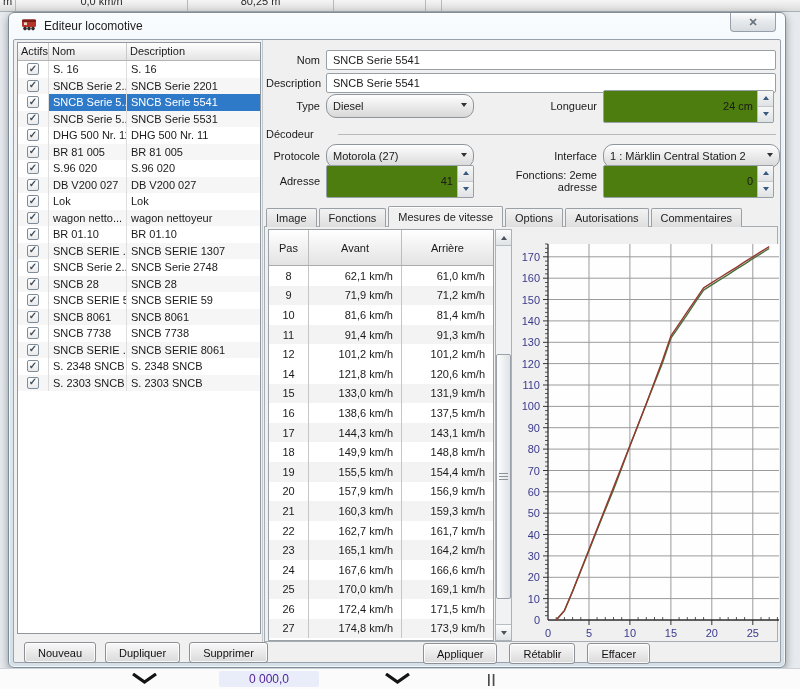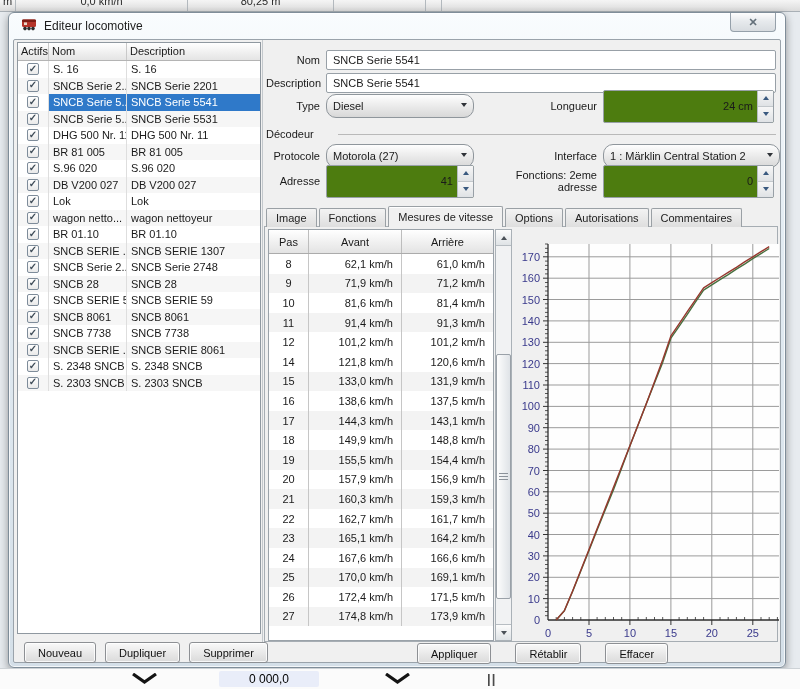--- a/index.html
+++ b/index.html
@@ -5,21 +5,21 @@
   *{box-sizing:border-box;margin:0;padding:0}
   html,body{width:800px;height:689px}
   body{position:relative;overflow:hidden;background:#e7ebef;font-family:"Liberation Sans",sans-serif;font-size:11px;color:#1a1a1a}
 
   
   .top-strip{position:absolute;left:0;top:0;width:800px;height:12px;background:linear-gradient(#f5f5f5,#dcdcdc);border-bottom:1px solid #a9b0b6;overflow:hidden;display:flex}
   .status-cell{height:12px;overflow:hidden;border-right:1px solid #b3b9be}
   .status-cell>span{display:block;margin-top:-8px;line-height:18px;text-align:center;color:#2a2a2a;white-space:nowrap}
   .bottom-strip{position:absolute;left:0;top:668px;width:800px;height:21px;background:#fbfbfb;border-top:1px solid #cdd2d6}
   .chev{position:absolute;top:4px}
-  .bval{position:absolute;left:219px;top:2px;width:100px;text-align:center;color:#000000;font-size:12px;background:#e9edf9;border-radius:2px;padding:1px 0}
+  .bval{position:absolute;left:219px;top:2px;width:100px;text-align:center;color:#4c1d95;font-size:12px;background:#e9edf9;border-radius:2px;padding:1px 0}
   .bsep{position:absolute;left:487px;top:2px;color:#4a4a4a;font-size:13px;letter-spacing:1px;font-weight:bold}
 
   
   .dialog{position:absolute;left:8px;top:12px;width:778px;height:656px;border-radius:6px;background:linear-gradient(#f9fcfe,#e2ebf2 35%,#d4dfe8);border:1px solid #7f8d99;box-shadow:0 3px 9px rgba(0,0,0,.38),inset 0 0 0 1px rgba(255,255,255,.75)}
   .title-bar{height:26px;display:flex;align-items:center;padding-left:12px;gap:7px;font-size:12px;color:#1c1c1c}
   .close-button{position:absolute;top:0;right:9px;width:46px;height:19px;background:linear-gradient(#fdfdfd,#e7eaed 45%,#d8dce0);border:1px solid #95a0aa;border-top:none;border-radius:0 0 4px 4px;display:flex;align-items:center;justify-content:center;color:#64707a;font-size:11px;font-weight:bold}
   .dialog-body{position:absolute;left:4px;right:4px;top:26px;bottom:4px;background:#f0f0f0;border:1px solid #9aa3ab;border-radius:2px}
   .vdivider{position:absolute;left:248px;top:0;bottom:0;width:1px;background:#c3c8cc}
 
   
@@ -64,42 +64,42 @@
   .grow1{position:absolute;left:0;right:0;top:18px;height:20px;display:flex;align-items:center}
   .grow2{position:absolute;left:0;right:8px;top:43px;height:20px;display:flex;align-items:center}
 
   .tab-bar{position:absolute;left:2px;top:166px;height:21px;display:flex;align-items:flex-end;z-index:3}
   .tab{height:19px;padding:0 9px;display:flex;align-items:center;background:linear-gradient(#f3f3f3,#dedede);border:1px solid #9aa0a5;border-bottom:none;border-radius:2px 2px 0 0;margin-right:2px;color:#222}
   .tab.active{height:21px;background:#f0f0f0;box-shadow:inset 0 1px 0 #fff}
   .tab-panel{position:absolute;left:0;right:0;top:186px;height:416px;border:1px solid #a6adb3;background:#f0f0f0}
 
   
   .speed-table{position:absolute;left:3px;top:2px;width:226px;height:412px;background:#fff;border:1px solid #9aa2a9;display:flex;flex-direction:column;overflow:hidden}
-  .speed-header{display:flex;height:24px;background:linear-gradient(#ffffff,#e3e3e3);border-bottom:1px solid #ababab;flex:none}
+  .speed-header{display:flex;height:36px;background:linear-gradient(#ffffff,#e3e3e3);border-bottom:1px solid #ababab;flex:none}
   .shc{display:flex;align-items:center;justify-content:center;border-right:1px solid #bdbdbd}
   .shc.sc0{width:40px}.shc.sc1{width:93px}.shc.sc2{flex:1;border-right:none}
   .srow{display:flex;height:19.6px;flex:none;align-items:center}
   .srow.alt{background:#f3f3f3}
   .scell{display:flex;align-items:center;height:100%}
   .scell.sc0{width:40px;justify-content:center;border-right:1px solid #c6c6c6}
   .scell.sc1{width:93px;justify-content:flex-end;padding-right:8px;border-right:1px solid #c6c6c6}
   .scell.sc2{flex:1;justify-content:flex-end;padding-right:8px}
 
   .vscroll{position:absolute;left:230px;top:2px;width:17px;height:412px;background:#f1f2f3;border:1px solid #aab1b7;display:flex;flex-direction:column}
   .sarr{height:16px;flex:none;background:linear-gradient(#fcfcfc,#dfe3e6);display:flex;align-items:center;justify-content:center}
   .sarr.up{border-bottom:1px solid #b7bdc2}
   .sarr.down{border-top:1px solid #b7bdc2}
   .strack{flex:1;position:relative}
   .sthumb{position:absolute;left:0;right:0;top:108px;height:245px;background:linear-gradient(90deg,#fdfdfd,#dfe3e7);border:1px solid #9aa1a8;border-radius:2px;display:flex;align-items:center;justify-content:center}
   .grip{width:9px;height:7px;background:repeating-linear-gradient(#8b929a 0 1px,transparent 1px 3px)}
   .tu2{width:0;height:0;border-left:3.5px solid transparent;border-right:3.5px solid transparent;border-bottom:4.5px solid #4b5158}
   .td2{width:0;height:0;border-left:3.5px solid transparent;border-right:3.5px solid transparent;border-top:4.5px solid #4b5158}
 
   .chart-wrap{position:absolute;left:250px;top:5px;width:268px;height:408px}
-  .action-buttons{position:absolute;left:10px;right:0;top:603px;display:flex;gap:24px;padding-left:143px}
+  .action-buttons{position:absolute;left:16px;right:0;top:603px;display:flex;gap:12px;padding-left:143px}
 </style>
 </head>
 <body>
 
 <div class="top-strip">
     <div class="status-cell" style="width: 16px;">
       <span>m</span>
     </div>
     <div class="status-cell" style="width: 172px;">
       <span>0,0 km/h</span>

